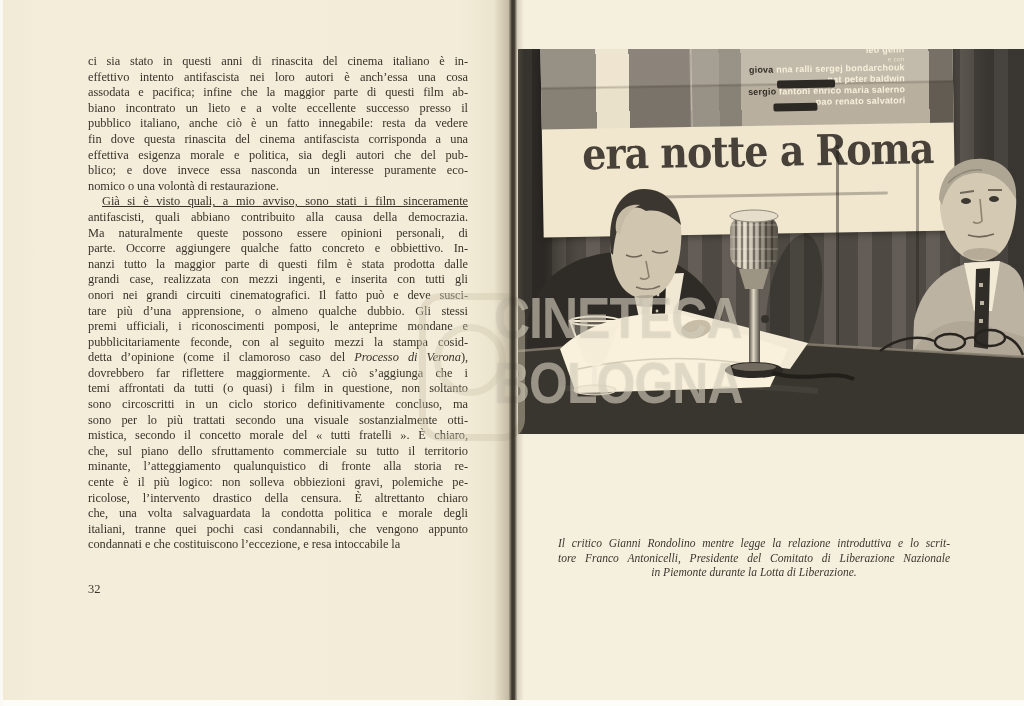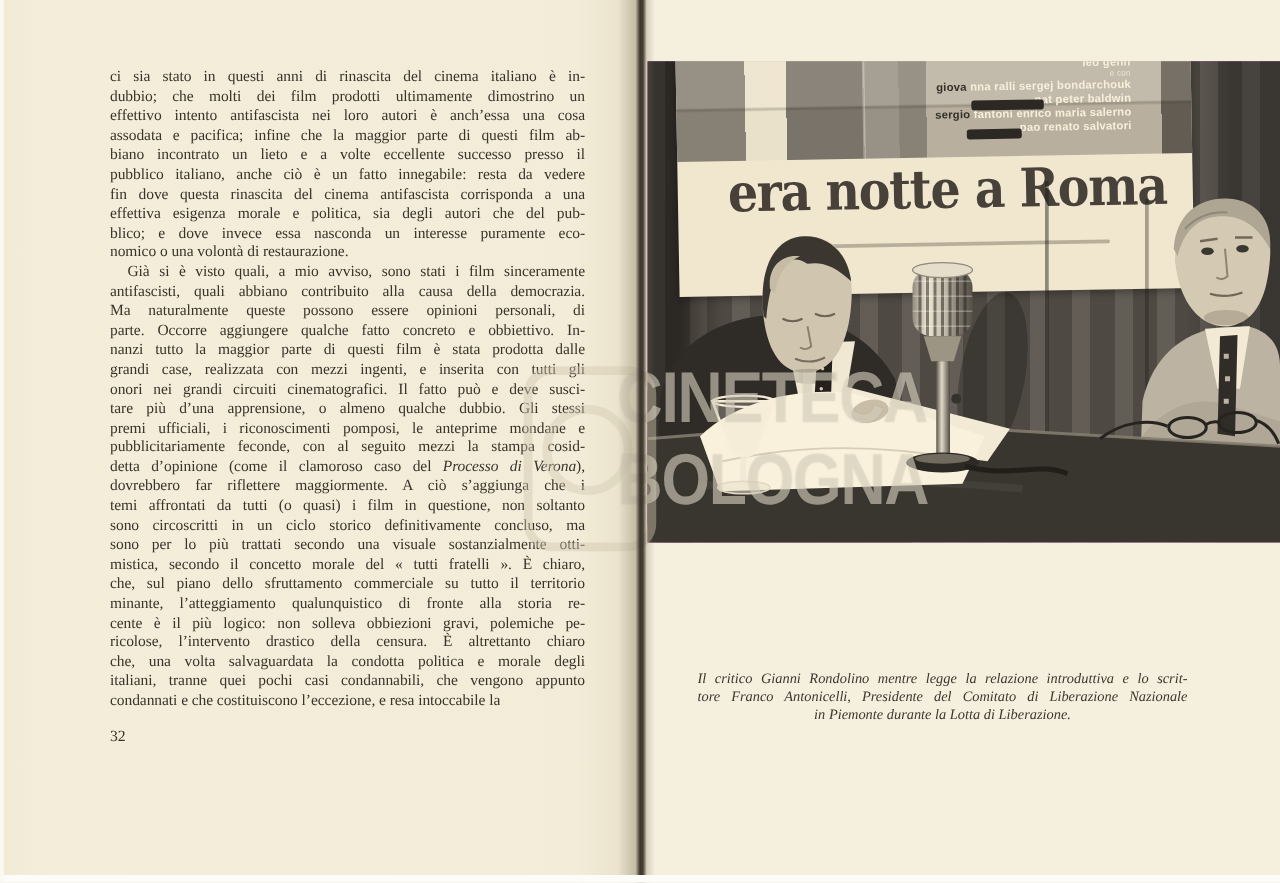--- a/index.html
+++ b/index.html
@@ -5,21 +5,21 @@
   html,body{margin:0;padding:0;background:#ffffff;}
   .spread{position:relative;width:1024px;height:706px;background:#f3ecd8;overflow:hidden;
           font-family:"Liberation Serif",serif;}
   
   .page-left{position:absolute;left:0;top:0;width:512px;height:706px;
              background:linear-gradient(90deg,#f1ead5 0,#f4edda 40px,#f3ecd8 460px,#e9e1ca 505px);}
   .text-block{position:absolute;left:88px;top:42px;width:380px;color:#38342c;
               font-size:12.4px;line-height:15.6px;letter-spacing:-0.05px;margin-top:12px;}
   .tline{text-align:justify;text-align-last:justify;height:15.6px;overflow:hidden;}
   .tline.last{text-align-last:left;}
-  .para.indented .tline:first-child{text-indent:14px;}
+  .para.indented .tline:first-child{text-indent:14px;text-decoration:underline;}
   .page-number{position:absolute;left:88px;top:582px;font-size:12.5px;color:#38342c;}
   
   .gutter{position:absolute;left:494px;top:0;width:30px;height:706px;z-index:40;pointer-events:none;
           background:linear-gradient(90deg,rgba(0,0,0,0) 0%,rgba(105,93,70,0.28) 48%,
           rgba(45,39,30,0.92) 60%,rgba(50,44,34,0.9) 68%,rgba(130,118,95,0.25) 78%,rgba(0,0,0,0) 100%);}
   
   .page-right{position:absolute;left:512px;top:0;width:512px;height:706px;background:#f5efdd;}
   
   .photo{position:absolute;left:518px;top:49px;width:506px;height:385px;background:#a21caf;
          overflow:hidden;filter:sepia(0.15) saturate(0.85);}
@@ -68,21 +68,20 @@
 </style>
 </head>
 <body>
 
 <div class="spread">
 
   <div class="page-left">
     <div class="text-block">
         <div class="para">
           <div class="tline"><span>ci sia stato in questi anni di rinascita del cinema italiano è in-</span></div>
-          <div class="tline"><span>dubbio; che molti dei film prodotti ultimamente dimostrino un</span></div>
           <div class="tline"><span>effettivo intento antifascista nei loro autori è anch’essa una cosa</span></div>
           <div class="tline"><span>assodata e pacifica; infine che la maggior parte di questi film ab-</span></div>
           <div class="tline"><span>biano incontrato un lieto e a volte eccellente successo presso il</span></div>
           <div class="tline"><span>pubblico italiano, anche ciò è un fatto innegabile: resta da vedere</span></div>
           <div class="tline"><span>fin dove questa rinascita del cinema antifascista corrisponda a una</span></div>
           <div class="tline"><span>effettiva esigenza morale e politica, sia degli autori che del pub-</span></div>
           <div class="tline"><span>blico; e dove invece essa nasconda un interesse puramente eco-</span></div>
           <div class="tline last"><span>nomico o una volontà di restaurazione.</span></div>
         </div>
         <div class="para indented">

